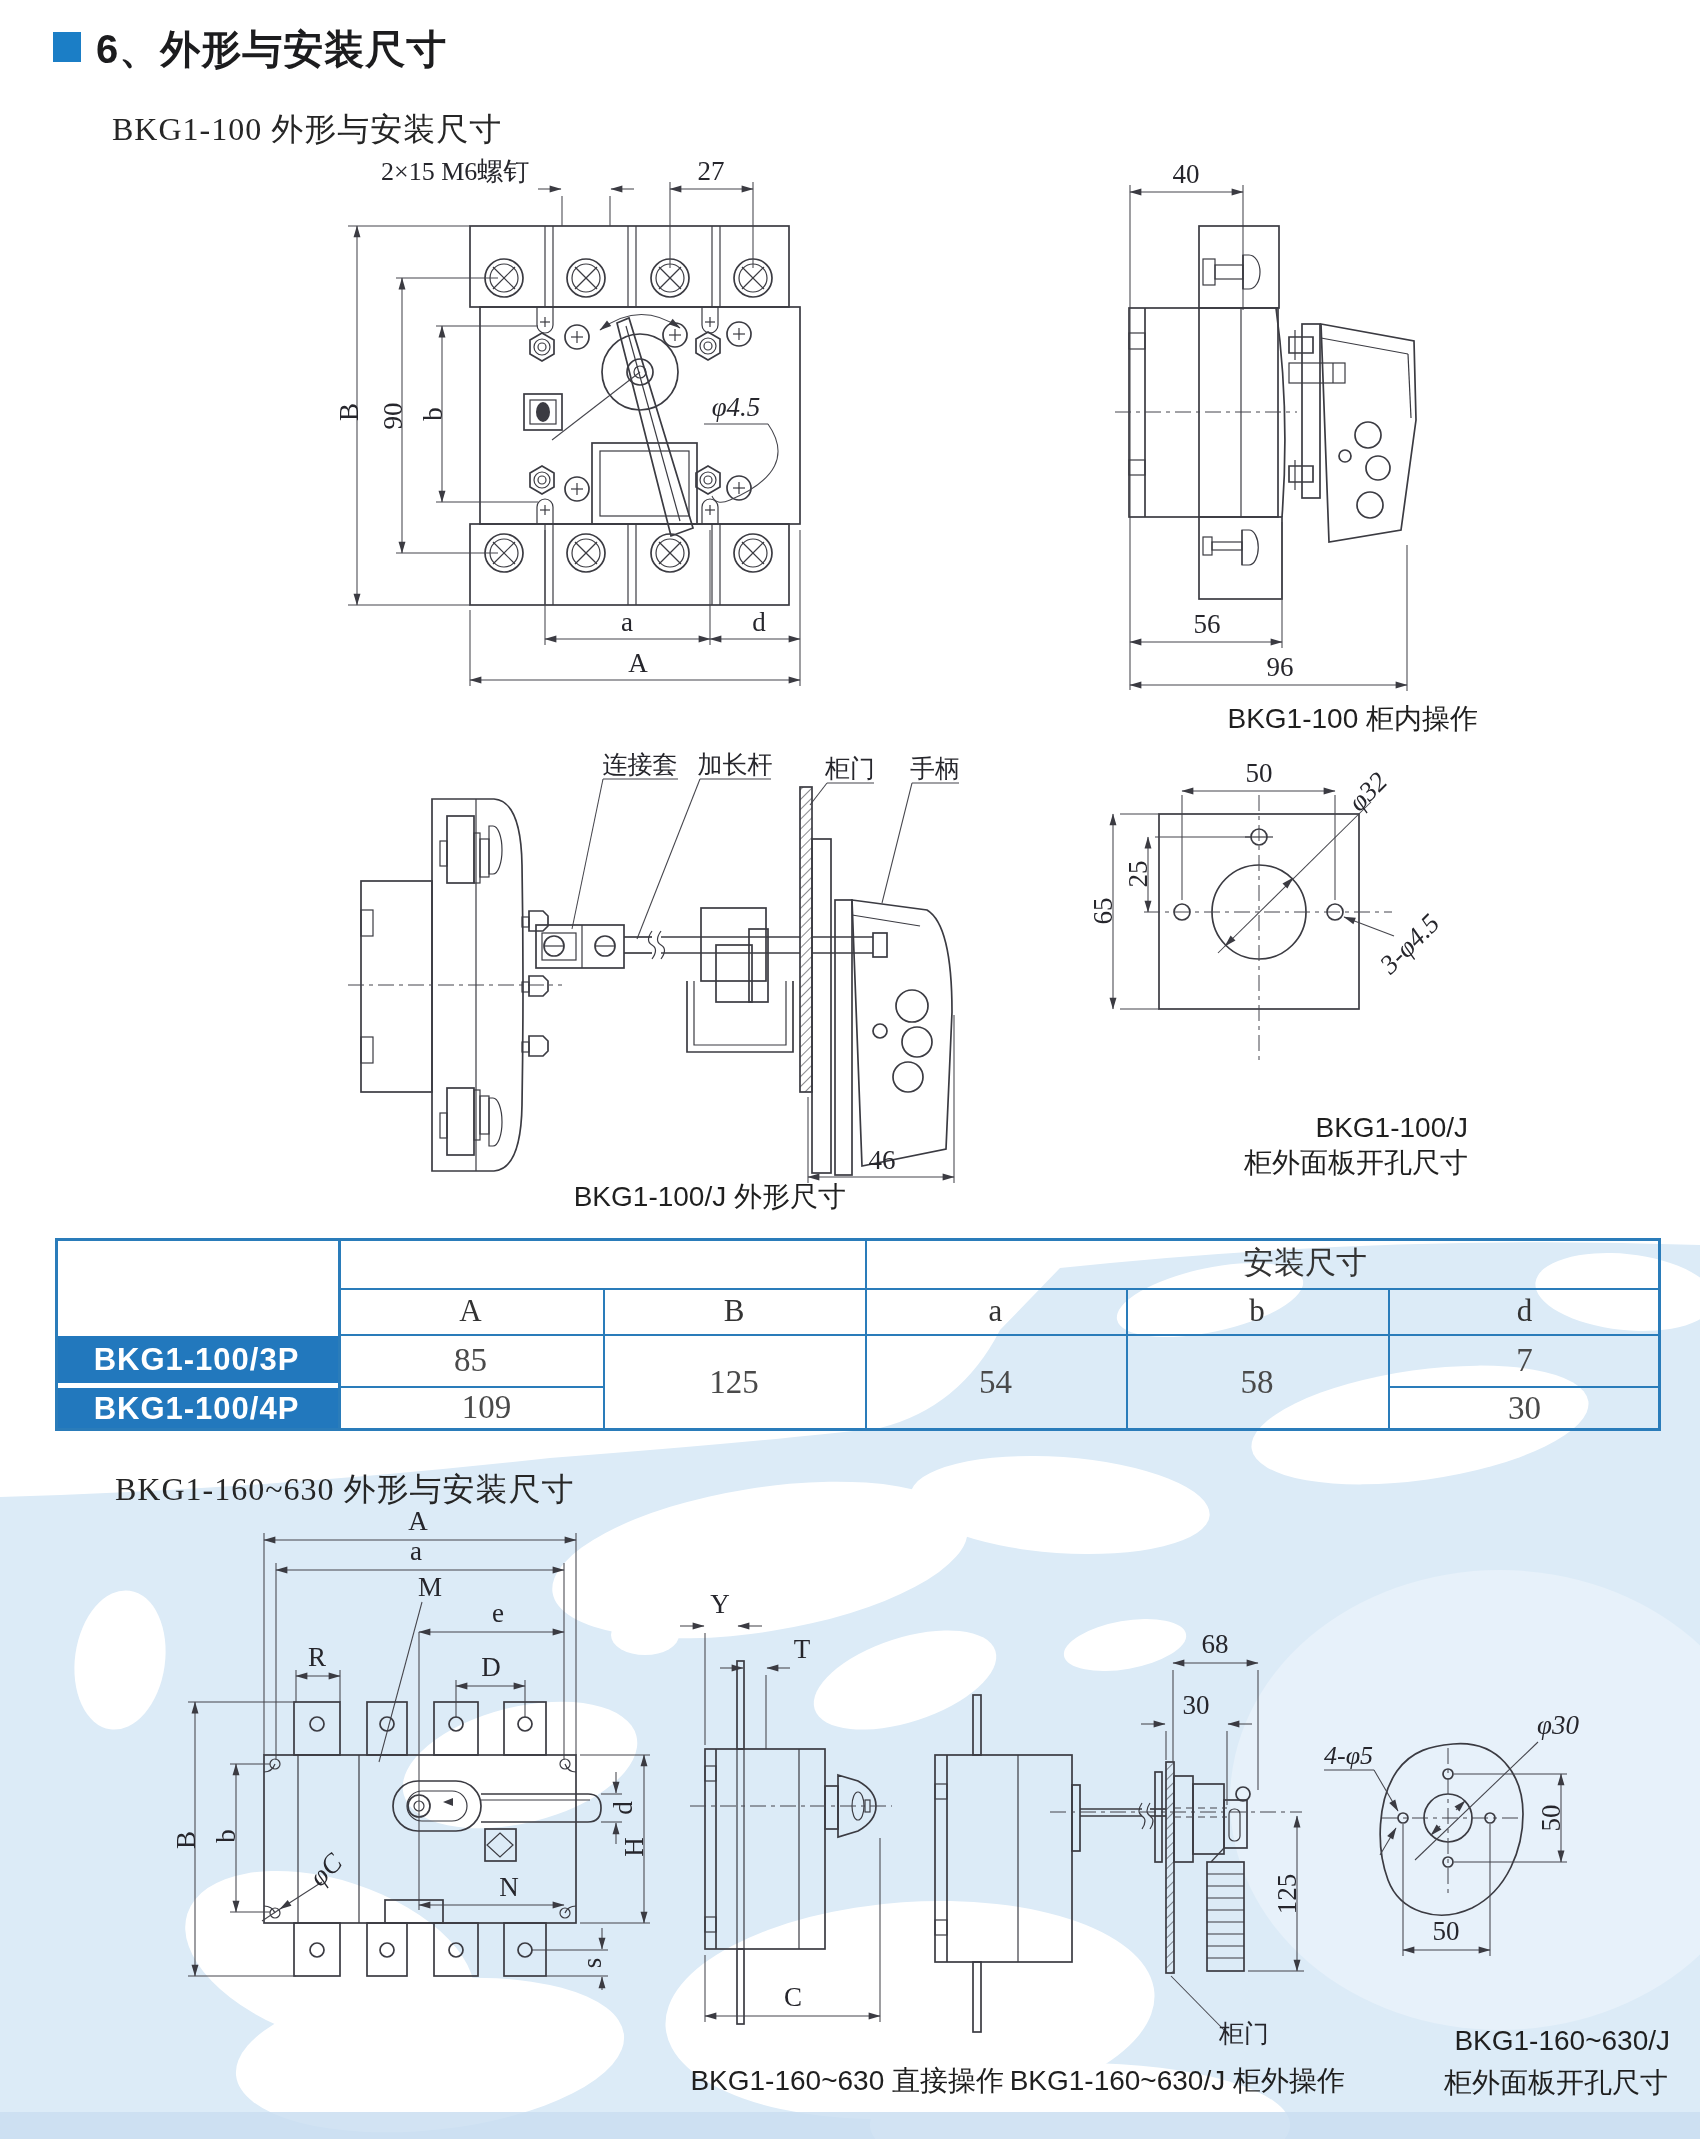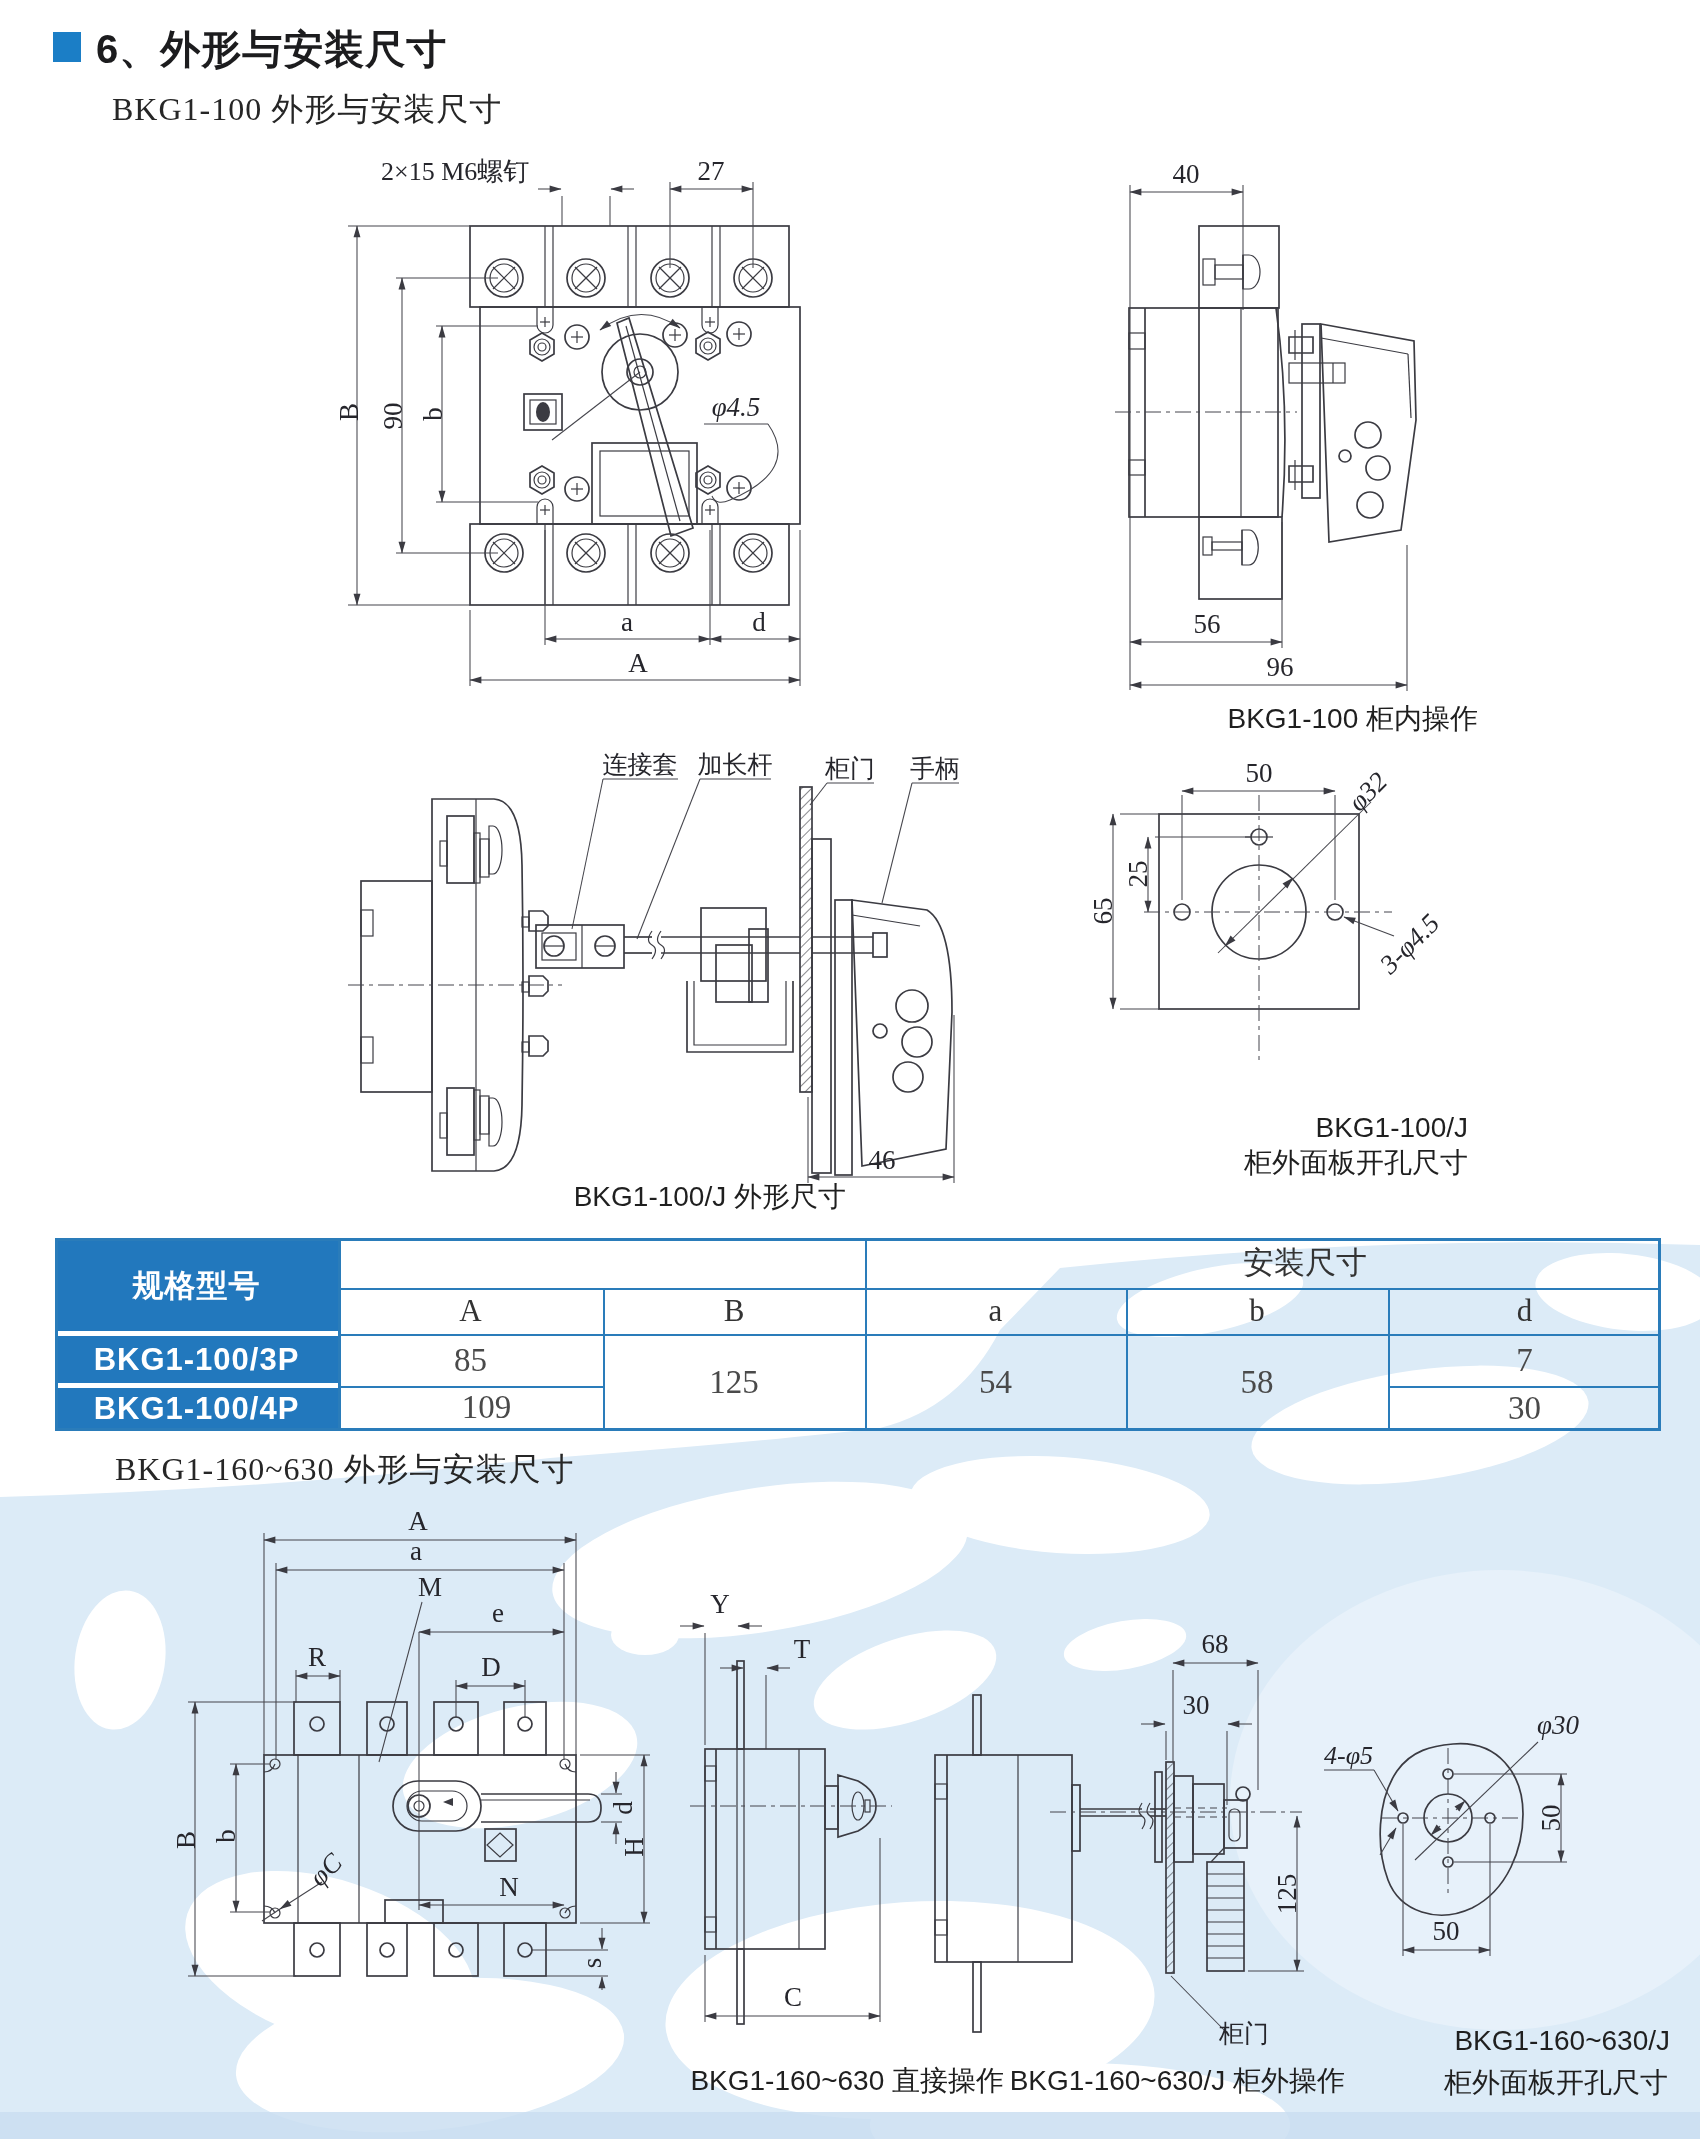--- a/index.html
+++ b/index.html
@@ -3,21 +3,21 @@
 <meta charset="utf-8">
 <style>
   html,body{margin:0;padding:0;background:#ffffff;}
   #page{position:relative;width:1700px;height:2139px;background:#ffffff;overflow:hidden;
         font-family:"Liberation Serif", serif;}
   .abs{position:absolute;}
   
   #head-square{left:53px;top:32px;width:28px;height:30px;background:#1b7ec6;}
   #head-title{left:96px;top:22px;font-family:"Liberation Sans", sans-serif;
               font-size:40px;font-weight:bold;color:#1c1c1e;letter-spacing:1px;}
-  .subtitle{font-size:32px;color:#262626;letter-spacing:1px;}
+  .subtitle{font-size:32px;color:#262626;letter-spacing:1px;margin-top:20px;}
   #subtitle-100{left:112px;top:88px;}
   #subtitle-630{left:115px;top:1448px;}
   
   .cap{font-family:Liberation Sans, sans-serif;font-size:28px;color:#1f1f1f;
        width:420px;text-align:right;}
   
   svg text{font-family:"Liberation Serif", serif;fill:#26262c;}
   .p  {fill:none;stroke:#3b3b42;stroke-width:1.7;}
   .p2 {fill:none;stroke:#3b3b42;stroke-width:1.2;}
   .t  {fill:none;stroke:#45454c;stroke-width:1.05;}
@@ -472,21 +472,20 @@
     </g>
     <g>
       <line class="t" x1="334" y1="186" x2="284" y2="167" marker-end="url(#ar)"></line>
       <text class="dtx" font-style="italic" transform="rotate(-45 356 200)" x="356" y="200">3-φ4.5</text>
     </g>
   </svg>
   <div class="abs cap" style="left:1048px;top:1112px">BKG1-100/J</div>
   <div class="abs cap" style="left:1048px;top:1144px">柜外面板开孔尺寸</div>
 
   <div class="abs" id="spec-table">
-    <div class="tcell tblue" style="left:0;top:0;width:283px;height:96px">规格型号</div>
     <div class="tcell tblue" style="left:0;top:96px;width:283px;height:52px">BKG1-100/3P</div>
     <div class="tcell tblue" style="left:0;top:148px;width:283px;height:45px">BKG1-100/4P</div>
     <div class="tcell thead" style="left:852px;top:0;width:796px;height:50px">安装尺寸</div>
     <div class="tcell thead" style="left:283px;top:50px;width:265px;height:46px">A</div>
     <div class="tcell thead" style="left:548px;top:50px;width:262px;height:46px">B</div>
     <div class="tcell thead" style="left:810px;top:50px;width:261px;height:46px">a</div>
     <div class="tcell thead" style="left:1071px;top:50px;width:262px;height:46px">b</div>
     <div class="tcell thead" style="left:1333px;top:50px;width:273px;height:46px">d</div>
     <div class="tcell tval" style="left:283px;top:96px;width:265px;height:52px">85</div>
     <div class="tcell tval" style="left:299px;top:148px;width:265px;height:42px">109</div>

